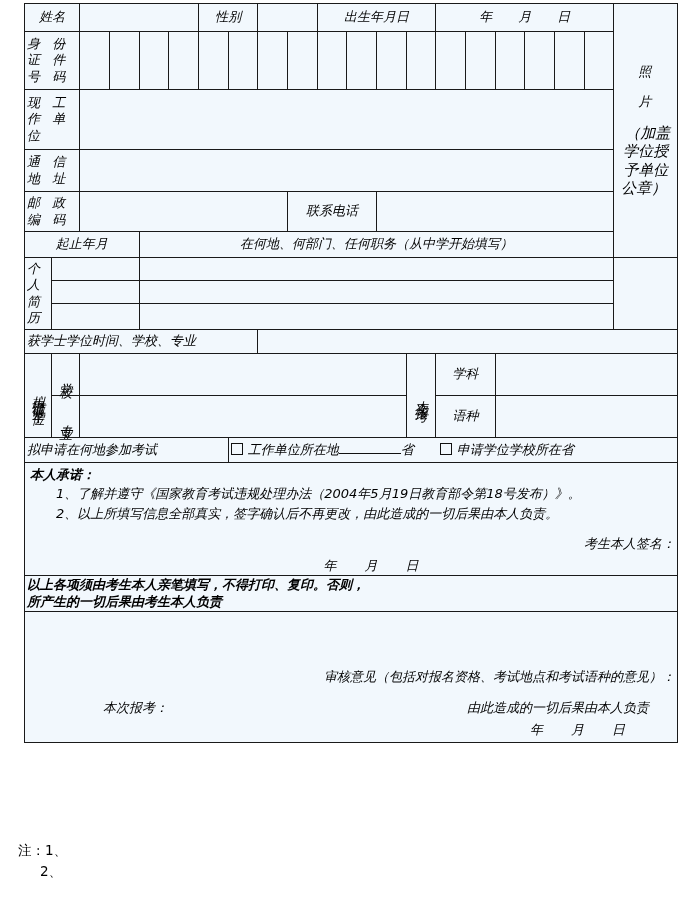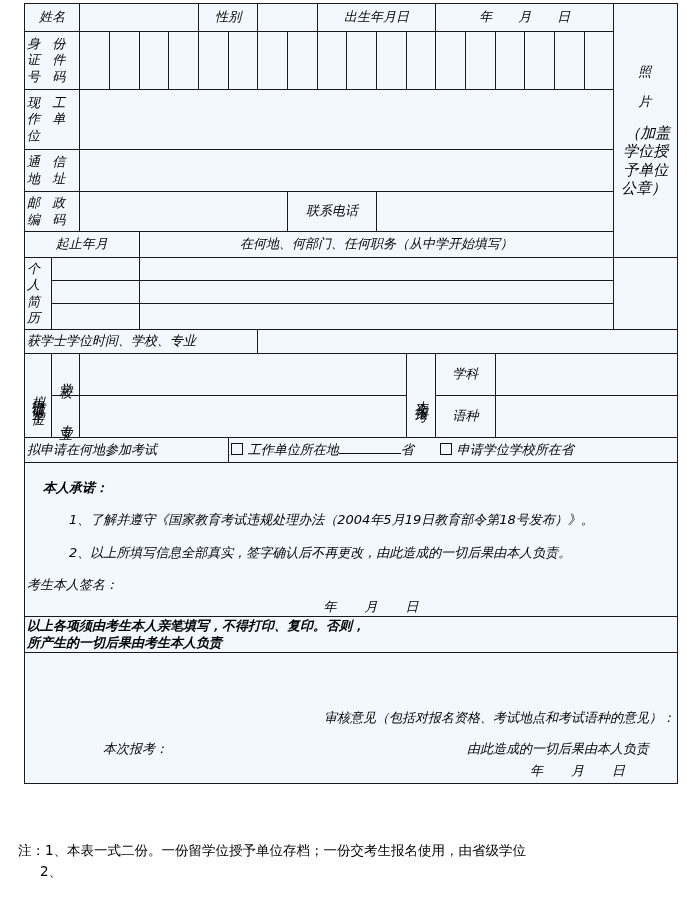--- a/index.html
+++ b/index.html
@@ -90,25 +90,25 @@
   td.idcell { padding: 0; }
 
   
   .promise {
     font-size: 13.5px;
     line-height: 1.55;
     text-align: left;
     padding: 4px 6px 6px 6px;
   }
   .promise .hd { font-weight: bold; }
-  .promise p { margin: 16px; }
+  .promise p { margin: 3px; }
   .promise .ind { text-indent: 26px; }
   .sign-row {
     margin-top: 14px;
-    text-align: left;
+    text-align: right;
   }
   .sign-row .sig { display:inline-block; }
   .sign-date {
     margin-top: 6px;
     text-align: center;
     padding-left: 40px;
   }
   .sign-date .ymd2 { display:inline-flex; gap: 28px; }
 
   
@@ -415,21 +415,20 @@
         </div>
       </td>
     </tr>
   </tbody>
     </table>
 
   <div class="notes">
     <div class="nrow">
       <span class="n-lead">注：</span>
       <span class="n-lead">1、</span>
-      <span class="n-body">本表一式二份。一份留学位授予单位存档；一份交考生报名使用，由省级学位</span>
     </div>
     <div class="nrow">
       <span class="n-num">2、</span>
     </div>
   </div>
 
 
 </div>
 
 </body></html>

